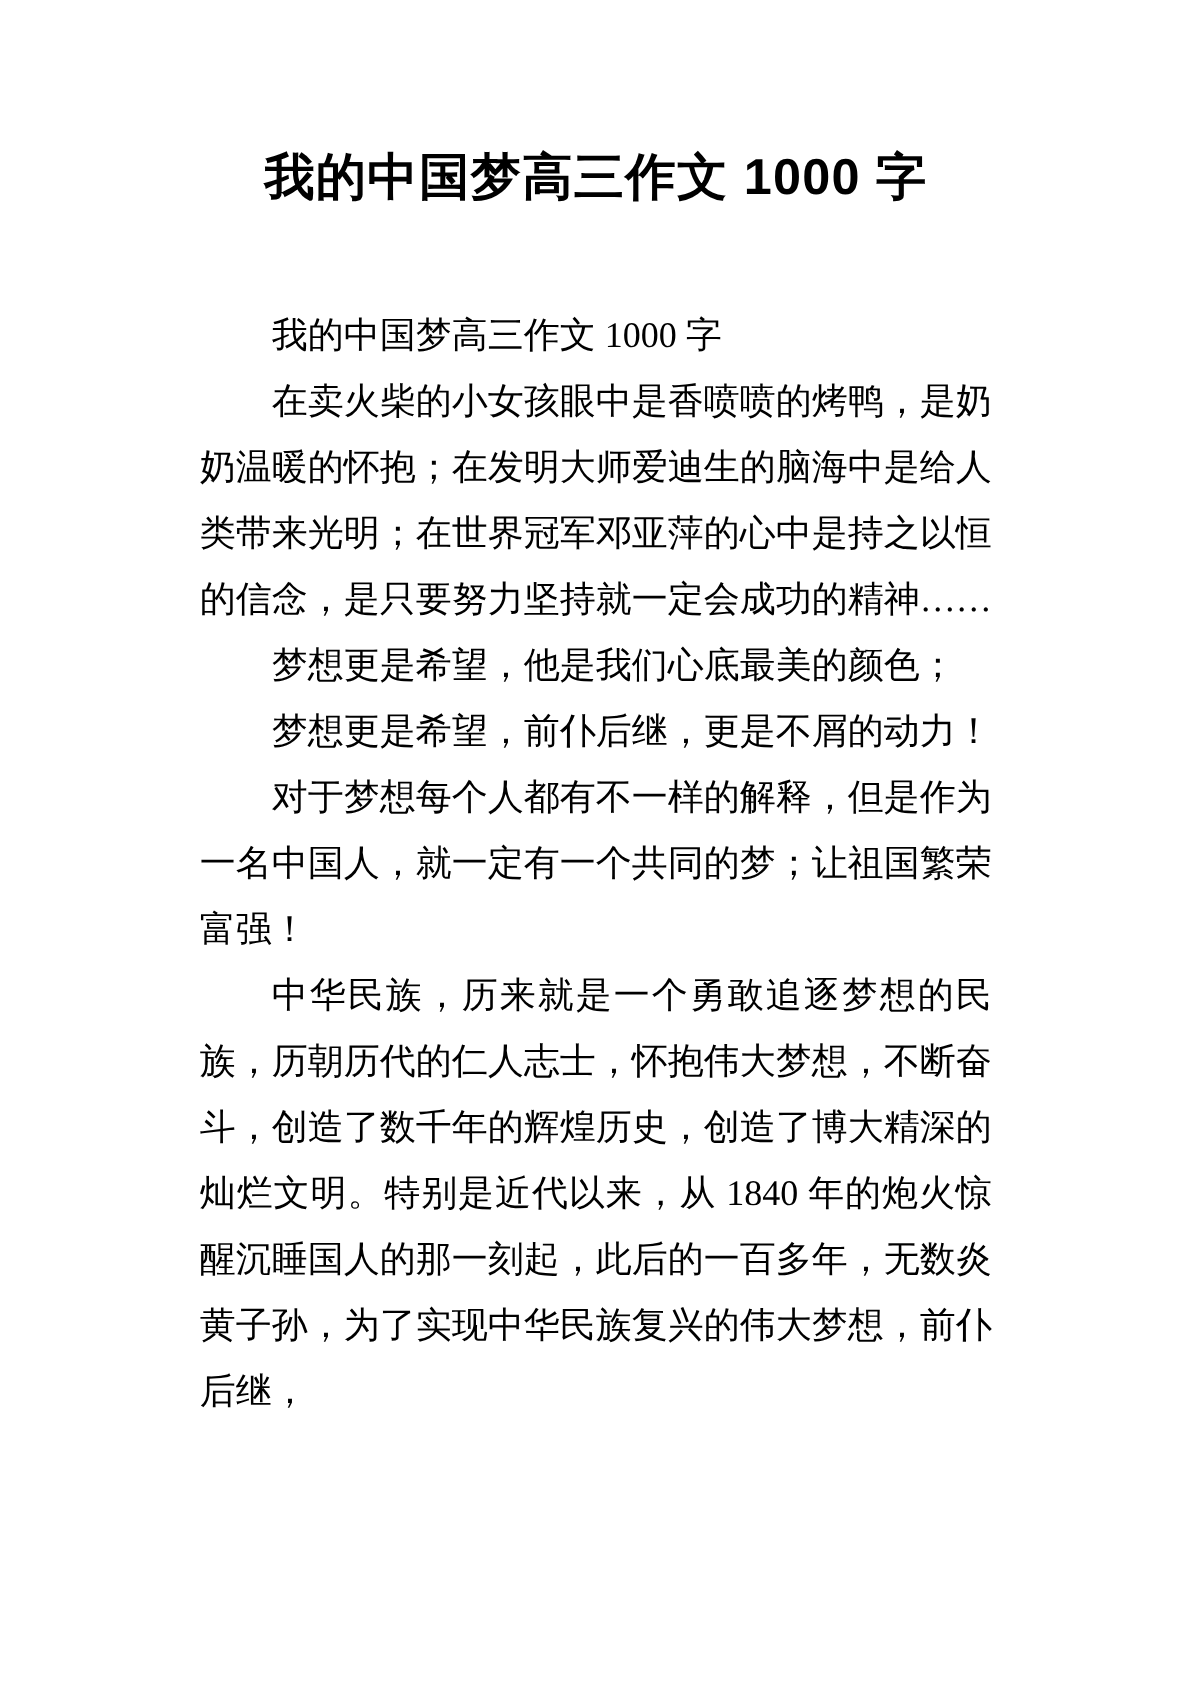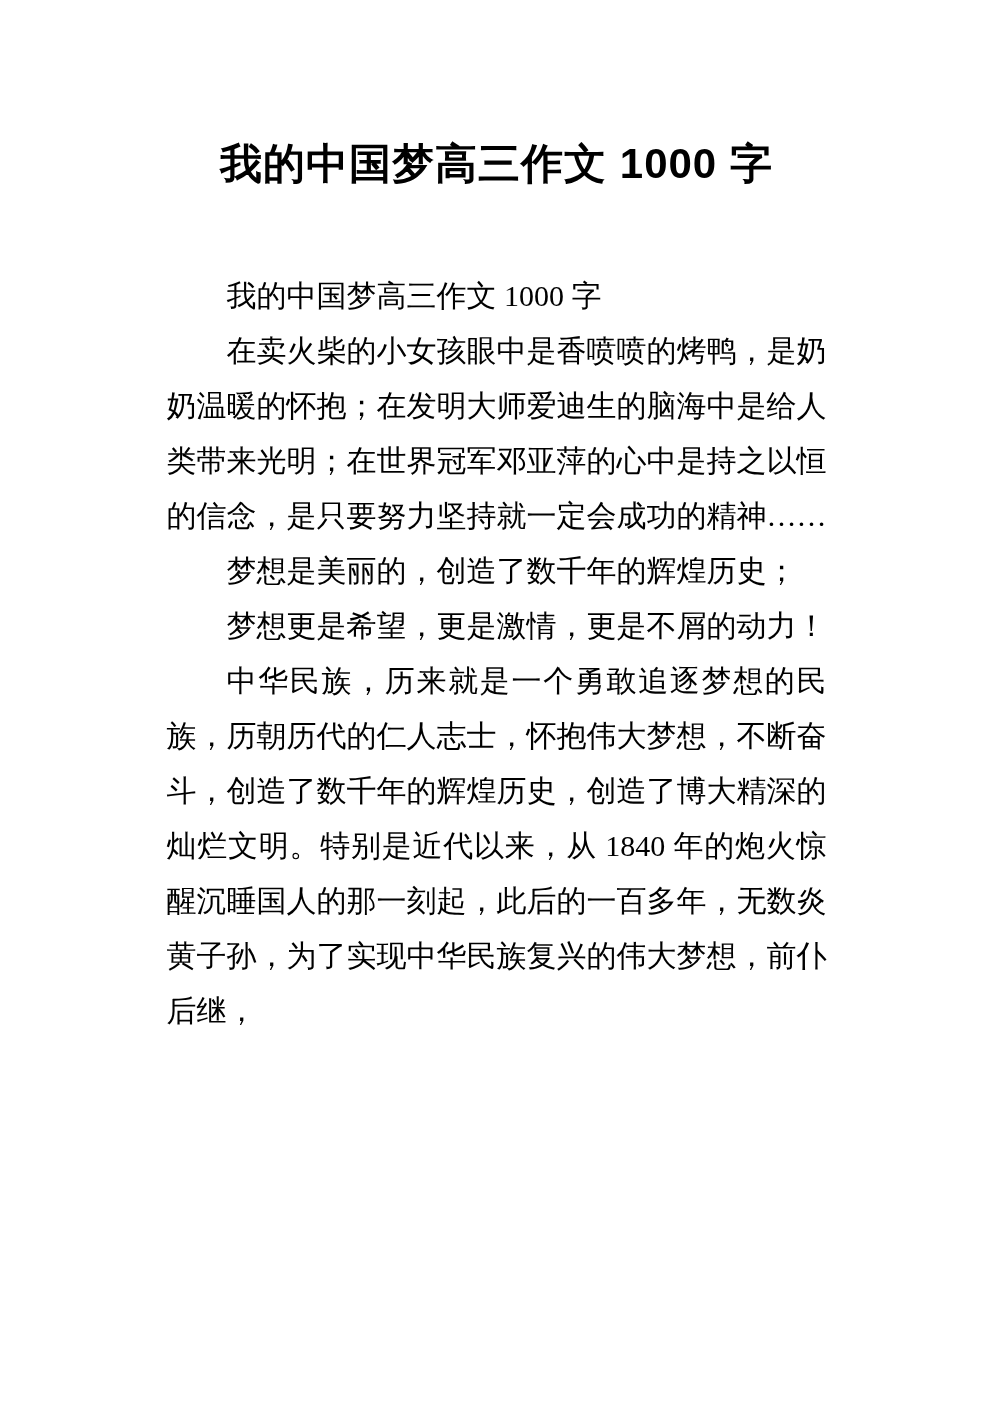--- a/index.html
+++ b/index.html
@@ -4,21 +4,21 @@
 <style>
   html, body {
     margin: 0;
     padding: 0;
     background: #ffffff;
   }
   .page {
     position: relative;
     width: 993px;
     height: 1200px;
-    margin: 16px auto;
+    margin: 0 auto;
     background: #ffffff;
     color: #000000;
     overflow: hidden;
   }
   .doc-title {
     margin: 124px 0 0 0;
     padding: 0;
     text-align: center;
     font-family: "Liberation Sans", "DejaVu Sans", sans-serif;
     font-weight: bold;
@@ -43,17 +43,18 @@
   }
 </style>
 </head>
 <body>
 
 <div class="page">
   <h1 class="doc-title">我的中国梦高三作文 1000 字</h1>
   <div class="doc-body">
       <p>我的中国梦高三作文 1000 字</p>
       <p>在卖火柴的小女孩眼中是香喷喷的烤鸭，是奶奶温暖的怀抱；在发明大师爱迪生的脑海中是给人类带来光明；在世界冠军邓亚萍的心中是持之以恒的信念，是只要努力坚持就一定会成功的精神……</p>
-      <p>梦想是美丽的，创造了数千年的辉煌历史；</p>
-      <p>梦想更是希望，更是激情，更是不屑的动力！</p>
+      <p>梦想更是希望，他是我们心底最美的颜色；</p>
+      <p>梦想更是希望，前仆后继，更是不屑的动力！</p>
+      <p>对于梦想每个人都有不一样的解释，但是作为一名中国人，就一定有一个共同的梦；让祖国繁荣富强！</p>
       <p>中华民族，历来就是一个勇敢追逐梦想的民族，历朝历代的仁人志士，怀抱伟大梦想，不断奋斗，创造了数千年的辉煌历史，创造了博大精深的灿烂文明。特别是近代以来，从 1840 年的炮火惊醒沉睡国人的那一刻起，此后的一百多年，无数炎黄子孙，为了实现中华民族复兴的伟大梦想，前仆后继，</p>
     </div>
 </div>
 
 </body></html>

